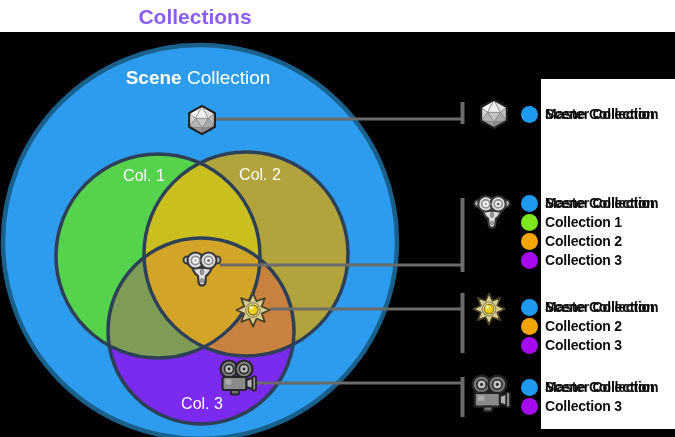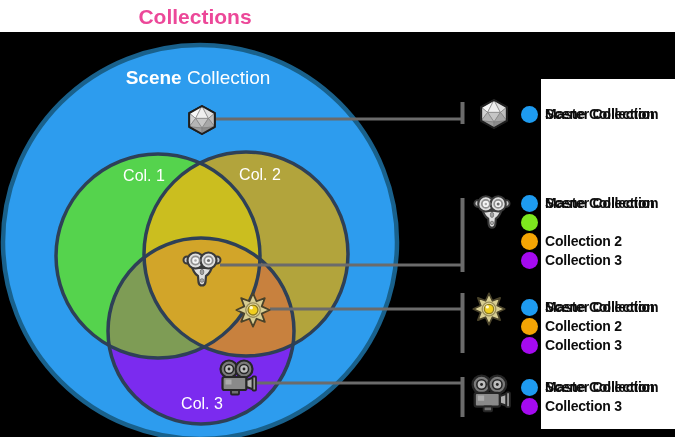--- a/index.html
+++ b/index.html
@@ -1,19 +1,19 @@
 <!DOCTYPE html>
 <html><head>
 <meta charset="utf-8">
 <style>
   html,body{margin:0;padding:0;background:#ffffff;}
   .stage{position:relative;width:675px;height:437px;overflow:hidden;background:#ffffff;
          font-family:"Liberation Sans", sans-serif;}
   .hdr{position:absolute;top:2px;height:30px;line-height:30px;font-size:21px;font-weight:bold;
-       color:#ec4899;transform:translateX(-50%);white-space:nowrap;}
+       color:#8b5cf6;transform:translateX(-50%);white-space:nowrap;}
   .canvas{position:absolute;left:0;top:32px;width:675px;height:405px;background:#000000;}
   .panel{position:absolute;left:541px;top:79px;width:134px;height:350px;background:#ffffff;}
   .dsvg{position:absolute;left:0;top:0;width:675px;height:437px;}
   .lgroup{position:absolute;left:521px;width:154px;}
   .lrow{display:flex;align-items:center;height:19px;}
   .dot{width:17px;height:17px;border-radius:50%;flex:0 0 17px;margin-right:7px;}
   .lbl{position:relative;font-size:14px;font-weight:bold;color:#0d0d0d;white-space:nowrap;line-height:19px;letter-spacing:-0.2px;}
   .t-over{position:absolute;left:0;top:0;}
   svg text{font-family:"Liberation Sans", sans-serif;}
 </style>
@@ -148,20 +148,21 @@
         <span class="lbl"><span class="t-base">Scene Collection</span><span class="t-over">Master Collection</span></span>
       </div>
     </div>
   <div class="lgroup" style="top:194px;">
       <div class="lrow">
         <span class="dot" style="background: rgb(30, 155, 240);"></span>
         <span class="lbl"><span class="t-base">Scene Collection</span><span class="t-over">Master Collection</span></span>
       </div>
       <div class="lrow">
         <span class="dot" style="background: rgb(125, 232, 30);"></span>
+        <span class="lbl"><span class="t-base">Collection 1</span></span>
       </div>
       <div class="lrow">
         <span class="dot" style="background: rgb(244, 165, 4);"></span>
         <span class="lbl"><span class="t-base">Collection 2</span></span>
       </div>
       <div class="lrow">
         <span class="dot" style="background: rgb(165, 10, 240);"></span>
         <span class="lbl"><span class="t-base">Collection 3</span></span>
       </div>
     </div>

